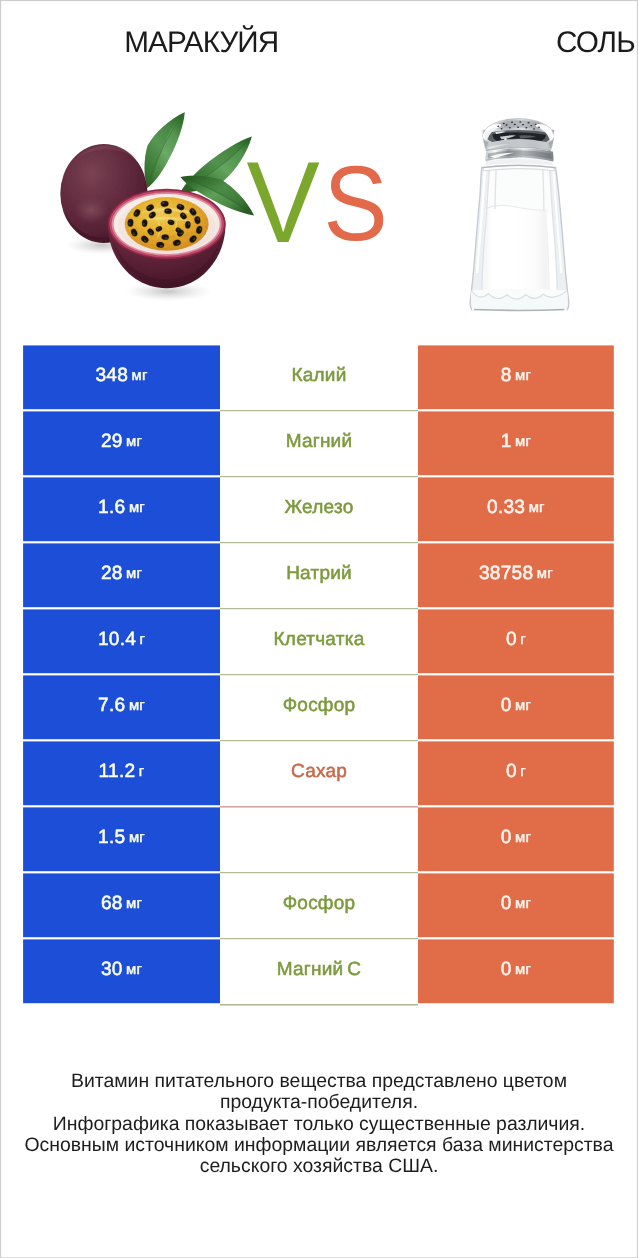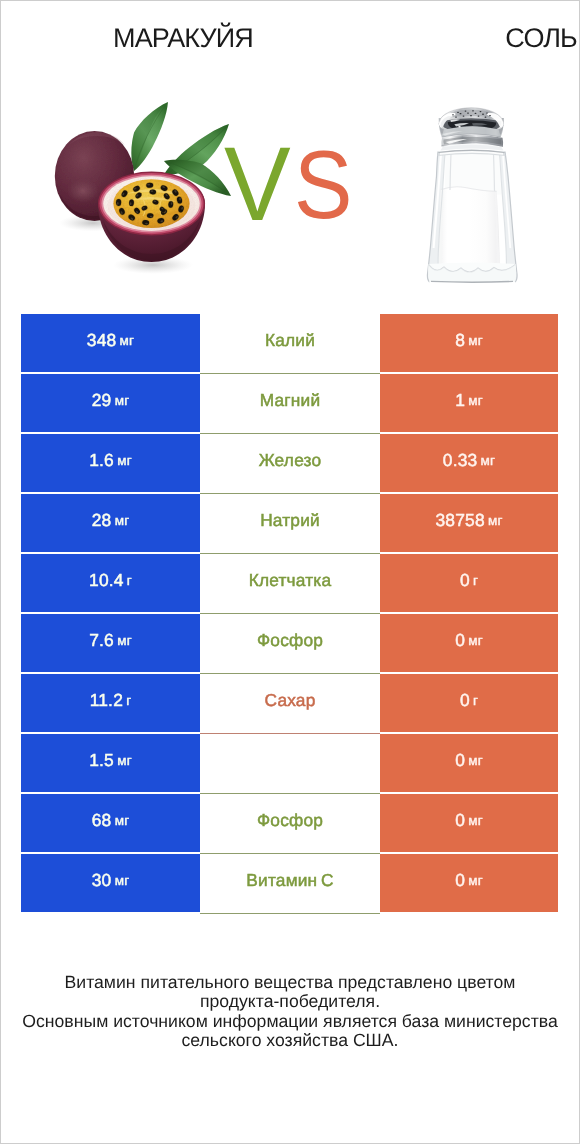--- a/index.html
+++ b/index.html
@@ -603,30 +603,31 @@
           <span class="val">0</span>
           <span class="unit">мг</span>
         </div>
       </div>
       <div class="row">
         <div class="cell c-left">
           <span class="val">30</span>
           <span class="unit">мг</span>
         </div>
         <div class="cell c-mid">
-          <span class="lbl">Витамин C</span>
+          <span class="lbl">Магний C</span>
         </div>
         <div class="mid-rule"></div>
         <div class="cell c-right">
           <span class="val">0</span>
           <span class="unit">мг</span>
         </div>
       </div>
     </div>
 
   <div id="footer">
       <div>Витамин питательного вещества представлено цветом</div>
       <div>продукта-победителя.</div>
+      <div>Инфографика показывает только существенные различия.</div>
       <div>Основным источником информации является база министерства</div>
       <div>сельского хозяйства США.</div>
     </div>
 
 </div>
 
 </body></html>

